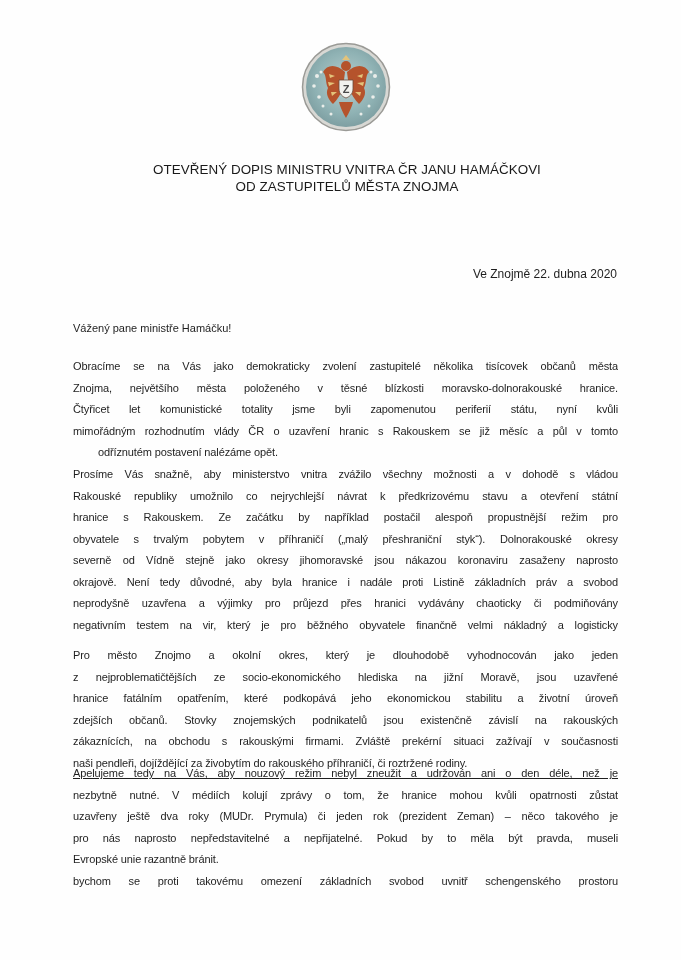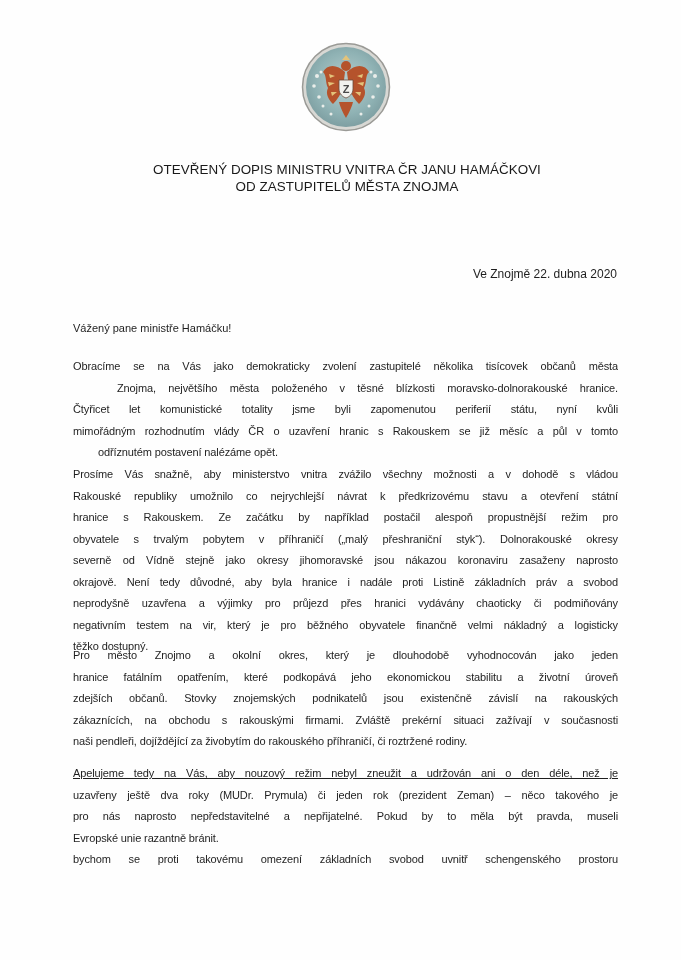--- a/index.html
+++ b/index.html
@@ -131,47 +131,48 @@
     <div>OTEVŘENÝ DOPIS MINISTRU VNITRA ČR JANU HAMÁČKOVI</div>
     <div>OD ZASTUPITELŮ MĚSTA ZNOJMA</div>
   </div>
 
   <div class="date">Ve Znojmě 22. dubna 2020</div>
 
   <div class="greeting">Vážený pane ministře Hamáčku!</div>
 
   <div class="body-text para p1">
     <span class="line" style="white-space: normal; overflow: hidden;">Obracíme se na Vás jako demokraticky zvolení zastupitelé několika tisícovek občanů města</span>
-    <span class="line" style="white-space: normal; overflow: hidden; margin-left: 44px;">Znojma, největšího města položeného v těsné blízkosti moravsko-dolnorakouské hranice.</span>
+    <span class="line" style="white-space: normal; overflow: hidden;">Znojma, největšího města položeného v těsné blízkosti moravsko-dolnorakouské hranice.</span>
     <span class="line" style="white-space: normal; overflow: hidden;">Čtyřicet let komunistické totality jsme byli zapomenutou periferií státu, nyní kvůli</span>
     <span class="line" style="white-space: normal; overflow: hidden;">mimořádným rozhodnutím vlády ČR o uzavření hranic s Rakouskem se již měsíc a půl v tomto</span>
     <span class="line last" style="white-space: normal; overflow: hidden; margin-left: 25px;">odříznutém postavení nalézáme opět.</span>
   </div>
 
   <div class="body-text para p2">
     <span class="line" style="white-space: normal; overflow: hidden;">Prosíme Vás snažně, aby ministerstvo vnitra zvážilo všechny možnosti a v dohodě s vládou</span>
     <span class="line" style="white-space: normal; overflow: hidden;">Rakouské republiky umožnilo co nejrychlejší návrat k předkrizovému stavu a otevření státní</span>
     <span class="line" style="white-space: normal; overflow: hidden;">hranice s Rakouskem. Ze začátku by například postačil alespoň propustnější režim pro</span>
     <span class="line" style="white-space: normal; overflow: hidden;">obyvatele s trvalým pobytem v příhraničí („malý přeshraniční styk“). Dolnorakouské okresy</span>
     <span class="line" style="white-space: normal; overflow: hidden;">severně od Vídně stejně jako okresy jihomoravské jsou nákazou koronaviru zasaženy naprosto</span>
     <span class="line" style="white-space: normal; overflow: hidden;">okrajově. Není tedy důvodné, aby byla hranice i nadále proti Listině základních práv a svobod</span>
     <span class="line" style="white-space: normal; overflow: hidden;">neprodyšně uzavřena a výjimky pro průjezd přes hranici vydávány chaoticky či podmiňovány</span>
     <span class="line" style="white-space: normal; overflow: hidden;">negativním testem na vir, který je pro běžného obyvatele finančně velmi nákladný a logisticky</span>
-    <span class="line last" style="white-space: normal; overflow: hidden;">těžko dostupný.</span>
   </div>
 
   <div class="body-text para p3">
     <span class="line" style="white-space: normal; overflow: hidden; margin-top: 9px;">Pro  město Znojmo a okolní okres, který je dlouhodobě vyhodnocován jako jeden</span>
+    <span class="line" style="white-space: normal; overflow: hidden;">z nejproblematičtějších ze socio-ekonomického hlediska na jižní Moravě, jsou uzavřené</span>
     <span class="line" style="white-space: normal; overflow: hidden;">hranice fatálním opatřením, které podkopává jeho ekonomickou stabilitu a životní úroveň</span>
     <span class="line" style="white-space: normal; overflow: hidden;">zdejších občanů. Stovky znojemských podnikatelů jsou existenčně závislí na rakouských</span>
     <span class="line" style="white-space: normal; overflow: hidden;">zákaznících, na obchodu s rakouskými firmami. Zvláště prekérní situaci zažívají v současnosti</span>
     <span class="line last" style="white-space: normal; overflow: hidden;">naši pendleři, dojíždějící za živobytím do rakouského příhraničí, či roztržené rodiny.</span>
   </div>
 
   <div class="body-text para p4">
     <span class="line" style="white-space: normal; overflow: hidden; text-decoration: underline;">Apelujeme tedy na Vás, aby nouzový režim nebyl zneužit a udržován ani o den déle, než je</span>
+    <span class="line" style="white-space: normal; overflow: hidden;">nezbytně nutné. V médiích kolují zprávy o tom, že hranice mohou kvůli opatrnosti zůstat</span>
     <span class="line" style="white-space: normal; overflow: hidden;">uzavřeny ještě dva roky (MUDr. Prymula) či jeden rok (prezident Zeman) – něco takového je</span>
     <span class="line" style="white-space: normal; overflow: hidden;">pro nás naprosto nepředstavitelné a nepřijatelné. Pokud by to měla být pravda, museli</span>
     <span class="line last" style="white-space: normal; overflow: hidden;">Evropské unie razantně bránit.</span>
     <span class="line" style="white-space: normal; overflow: hidden;">bychom se proti takovému omezení základních svobod uvnitř schengenského prostoru</span>
   </div>
 
 </div>
 
 </body></html>

